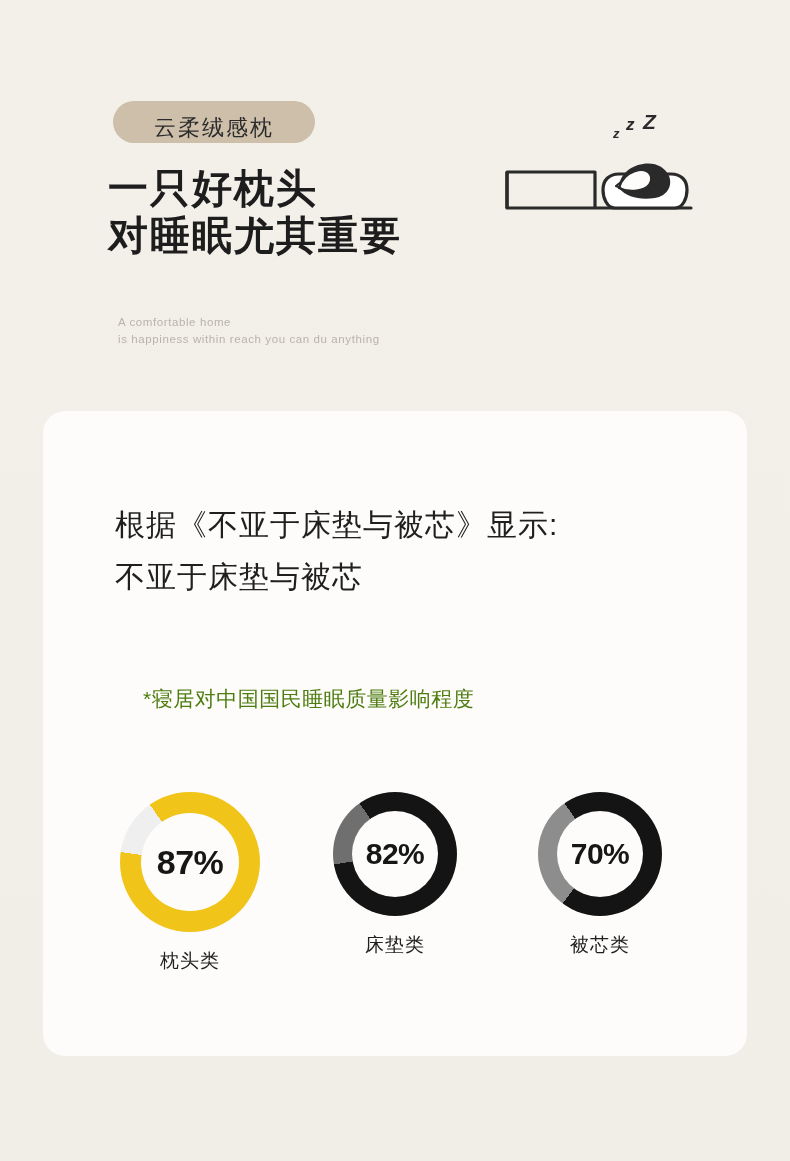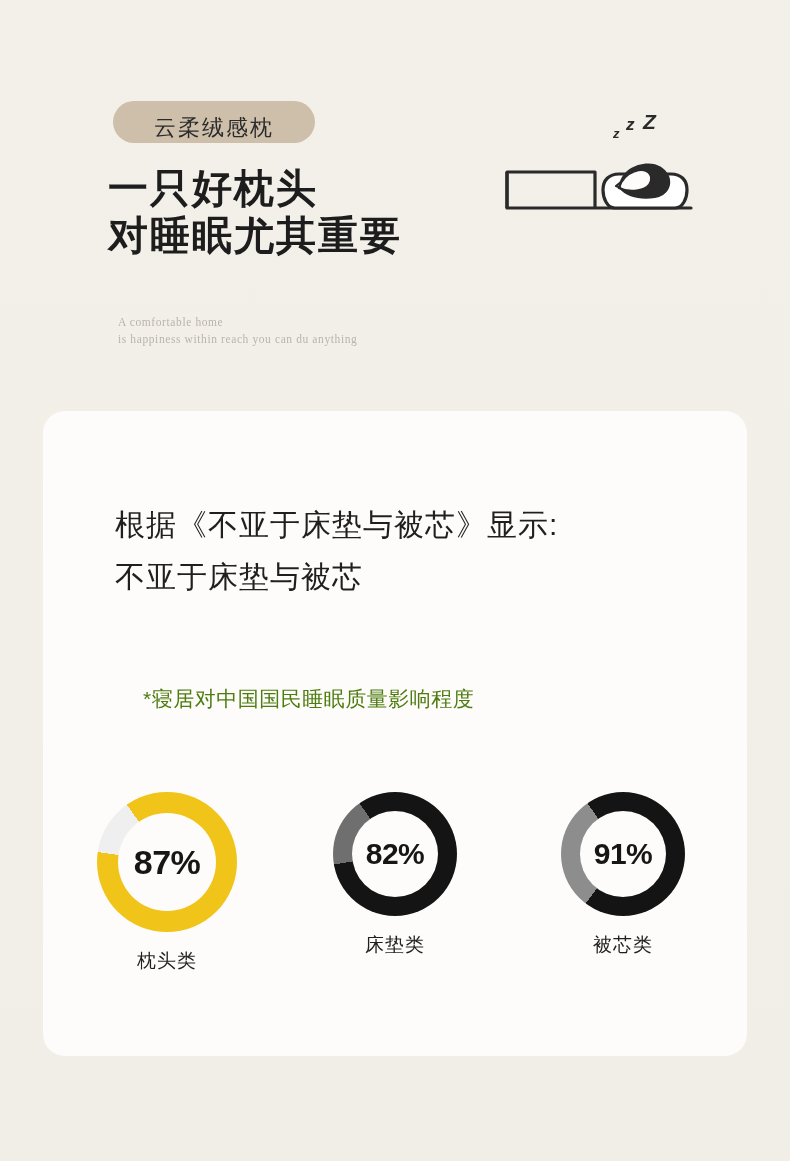--- a/index.html
+++ b/index.html
@@ -56,21 +56,20 @@
   }
   .headline .l2 { display: block; }
   .sub-en {
     position: absolute;
     left: 118px;
     top: 314px;
     color: #b9b4ab;
     font-size: 11.5px;
     line-height: 1.5;
     letter-spacing: 0.6px;
-    font-family: Liberation Serif, serif;
   }
   .sub-en span { display: block; }
 
   
   .illus {
     position: absolute;
     left: 495px;
     top: 110px;
     width: 215px;
     height: 135px;
@@ -117,21 +116,21 @@
   }
 
   
   .donuts {
     position: absolute;
     left: 0;
     top: 381px;
     width: 704px;
     display: flex;
     justify-content: center;
-    gap: 60px;
+    gap: 37px;
   }
   .donut-item {
     width: 168px;
     display: flex;
     flex-direction: column;
     align-items: center;
   }
   .donut {
     position: relative;
     width: 124px;
@@ -234,21 +233,21 @@
           <div class="hole">
             <span class="pct">82%</span>
           </div>
         </div>
         <div class="donut-label">床垫类</div>
       </div>
 
       <div class="donut-item">
         <div class="donut" id="donut-2" style="background: conic-gradient(from -35deg, rgb(20, 20, 20) 0deg, rgb(20, 20, 20) 252deg, rgb(141, 141, 141) 252deg, rgb(141, 141, 141) 360deg);">
           <div class="hole">
-            <span class="pct">91%</span>
+            <span class="pct">70%</span>
           </div>
         </div>
         <div class="donut-label">被芯类</div>
       </div>
 
     </div>
   </div>
 </div>
 
 </body></html>

